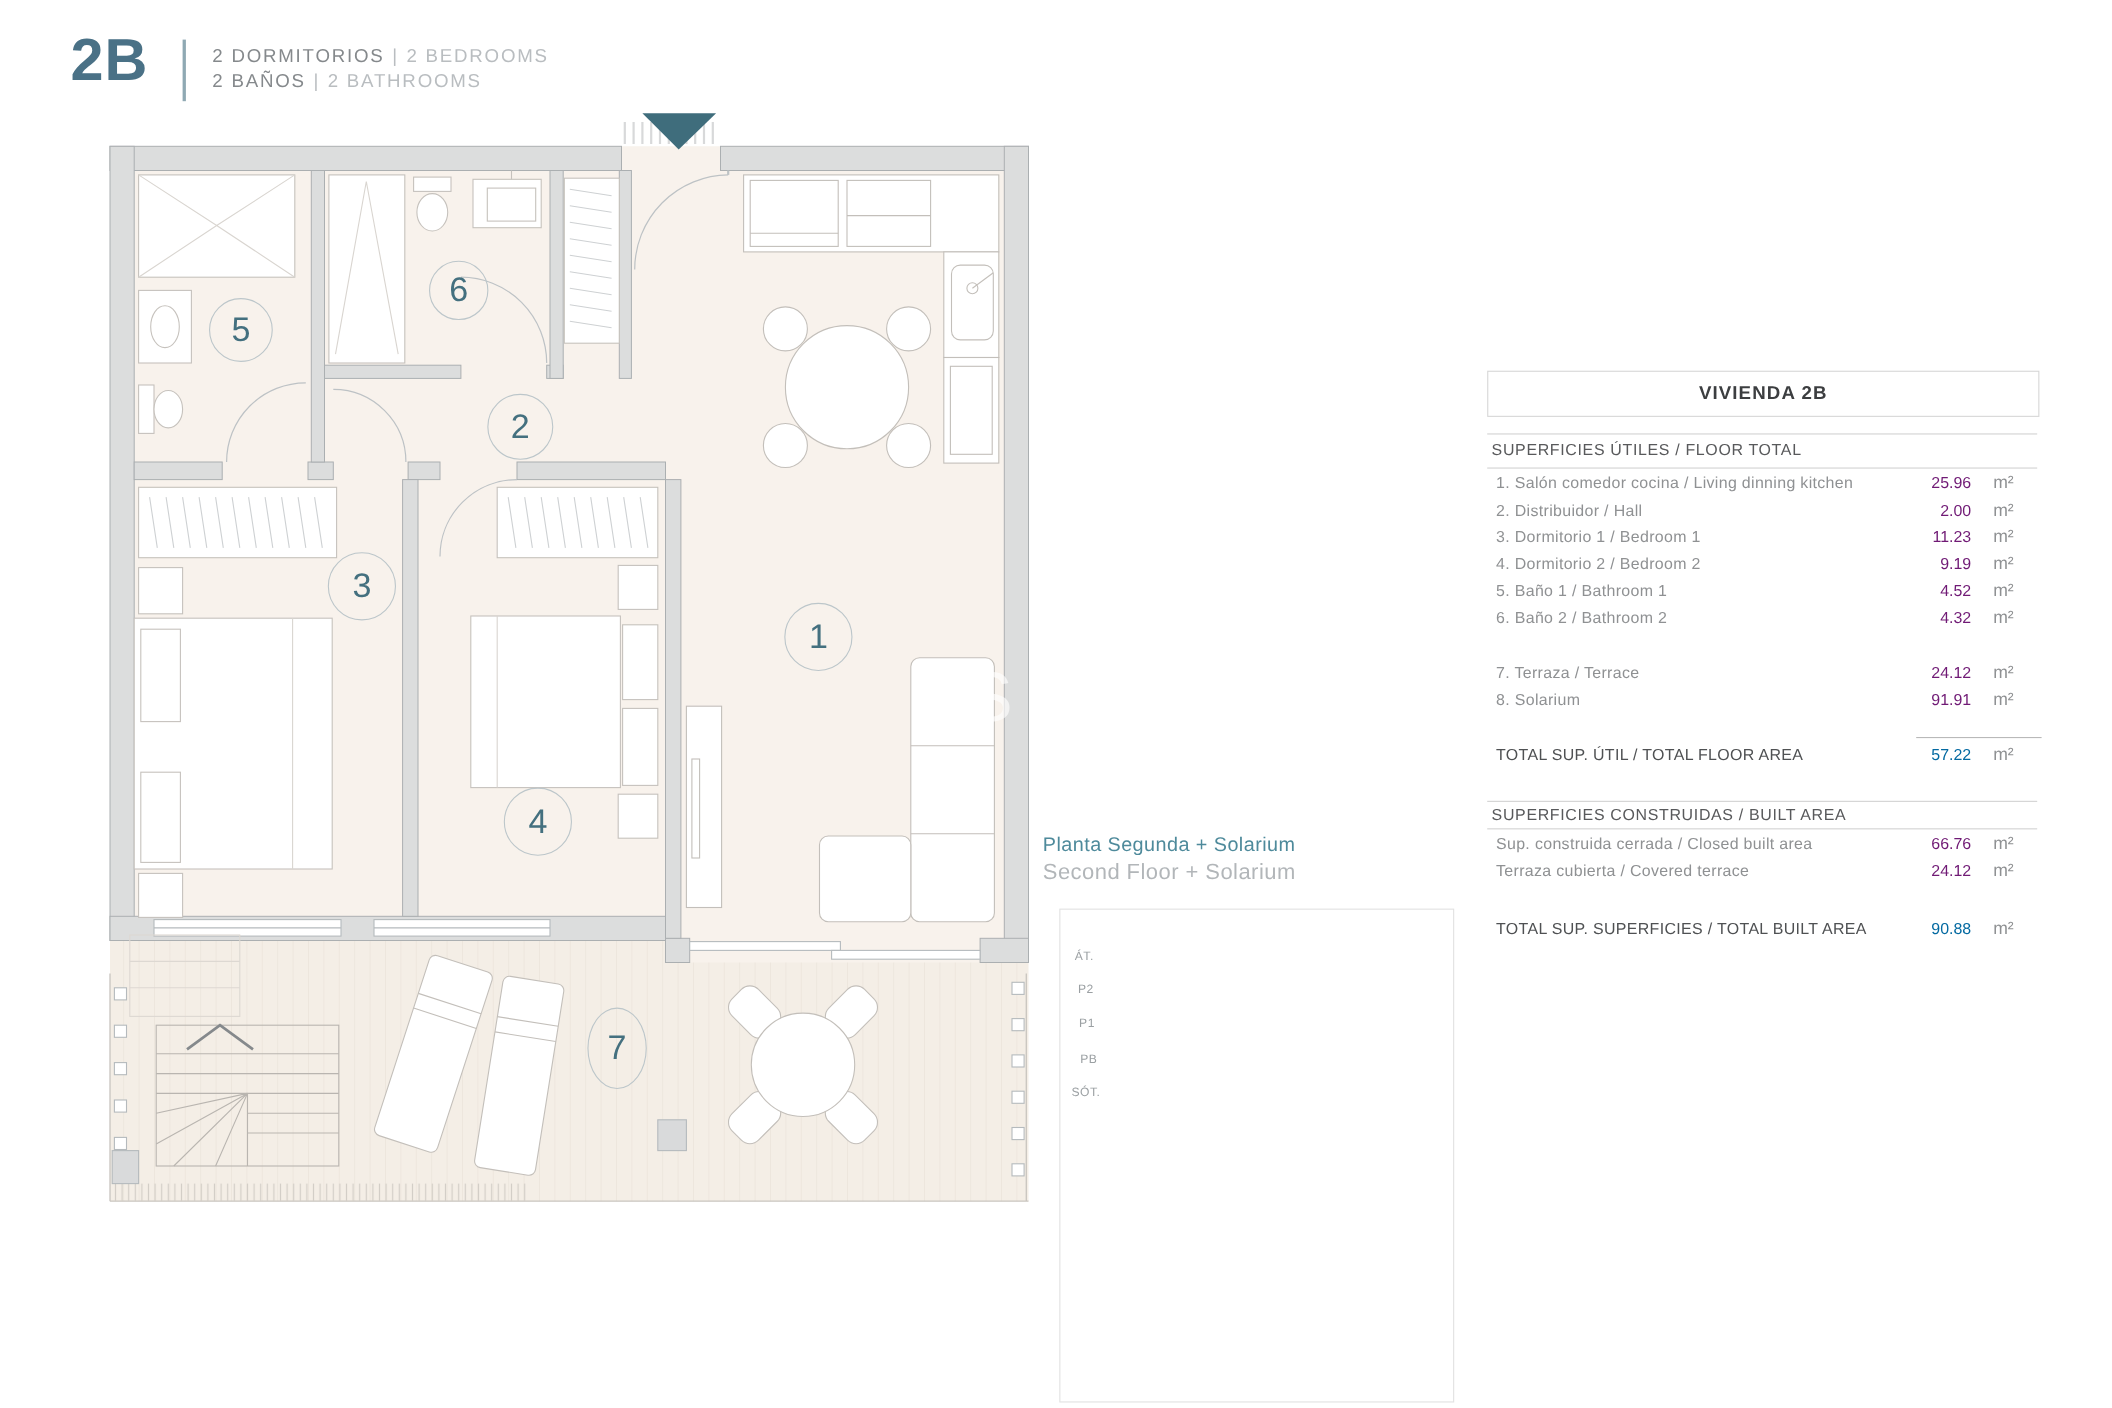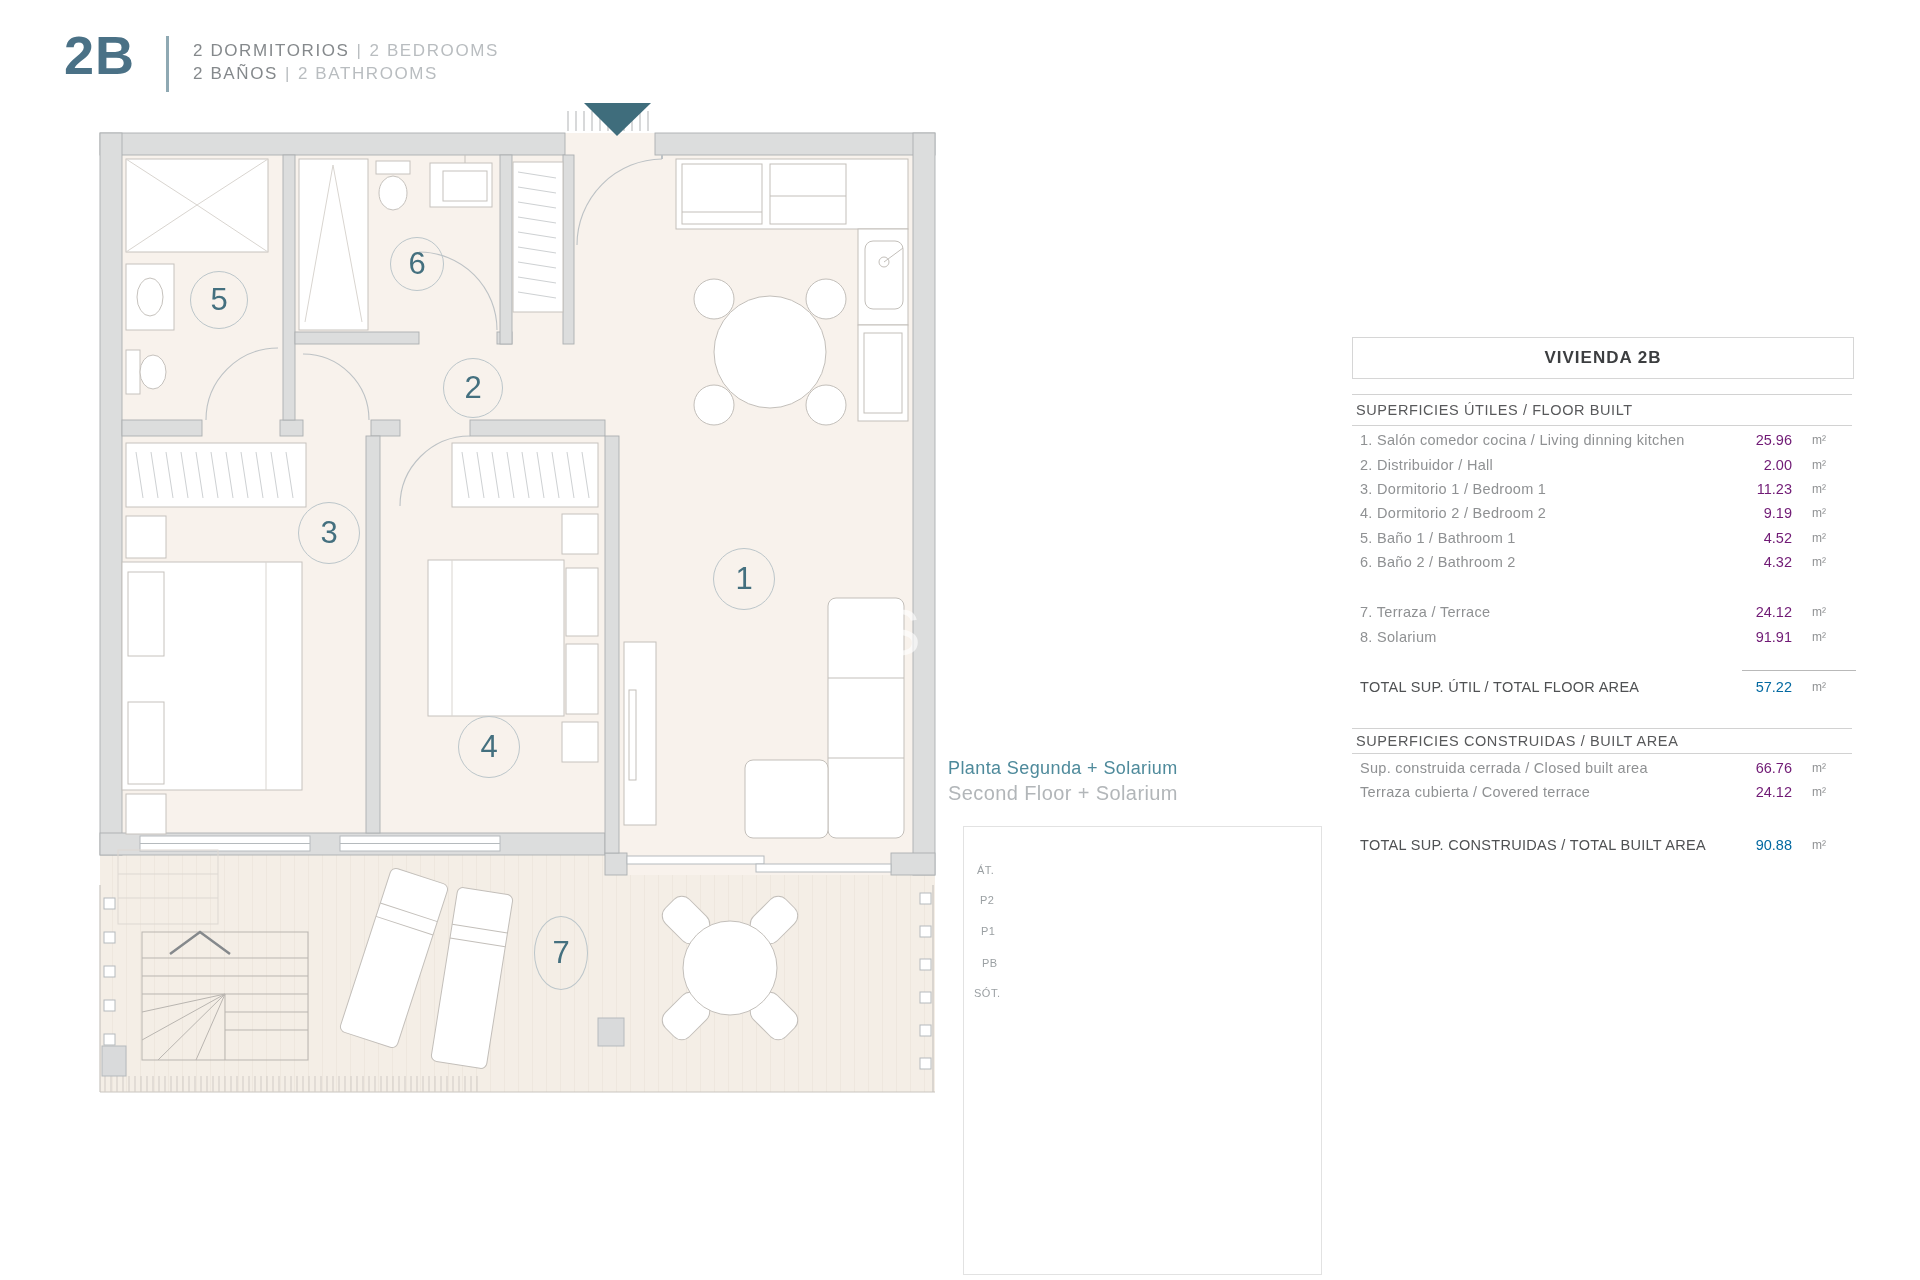--- a/index.html
+++ b/index.html
@@ -39,21 +39,21 @@
   .tbl-sec{
     left:1352px;width:500px;border-top:1px solid #d2d2d2;border-bottom:1px solid #d2d2d2;
     font-size:14.5px;color:#58595b;letter-spacing:.6px;
     display:flex;align-items:center;padding-left:4px;box-sizing:border-box;
   }
   .tbl-sec1{top:394px;height:32px;}
   .tbl-sec2{top:728px;height:26px;}
   .tbl-row{left:1352px;width:500px;height:24px;font-size:14.5px;}
   .tbl-row .lbl{position:absolute;left:8px;top:0;line-height:24px;color:#8f9193;letter-spacing:.3px;white-space:nowrap;}
   .tbl-row .val{position:absolute;right:60px;top:0;line-height:24px;color:#701a75;}
-  .tbl-row .unit{position:absolute;left:460px;top:0;line-height:24px;font-size:12px;color:#8f9193;}
+  .tbl-row .unit{position:absolute;left:460px;top:0;line-height:24px;font-size:16px;color:#8f9193;}
   .tbl-total .lbl{color:#4f5153;}
   .tbl-total .val{color:#0369a1;}
   .total-line{left:1742px;top:670px;width:114px;border-top:1px solid #b9b9b9;height:0;}
 </style>
 </head>
 <body>
 
 <svg class="abs" style="left:0;top:0" width="1920" height="1280" viewBox="0 0 1920 1280">
   <defs>
     <pattern id="deck" width="14" height="12" patternUnits="userSpaceOnUse">
@@ -328,21 +328,21 @@
 <div class="abs mini-box"></div>
 
 <div class="abs elev-label" style="left:977px;top:864px;">ÁT.</div>
 <div class="abs elev-label" style="left:980px;top:894px;">P2</div>
 <div class="abs elev-label" style="left:981px;top:925px;">P1</div>
 <div class="abs elev-label" style="left:982px;top:957px;">PB</div>
 <div class="abs elev-label" style="left:974px;top:987px;">SÓT.</div>
 
 <div class="abs tbl-title-box">VIVIENDA 2B</div>
 
-<div class="abs tbl-sec tbl-sec1">SUPERFICIES ÚTILES / FLOOR BUILT</div>
+<div class="abs tbl-sec tbl-sec1">SUPERFICIES ÚTILES / FLOOR TOTAL</div>
 
 <div class="abs tbl-row" style="top:428px;">
   <span class="lbl">1. Salón comedor cocina / Living dinning kitchen</span>
   <span class="val">25.96</span>
   <span class="unit">m²</span>
 </div>
 <div class="abs tbl-row" style="top:453px;">
   <span class="lbl">2. Distribuidor / Hall</span>
   <span class="val">2.00</span>
   <span class="unit">m²</span>
@@ -393,16 +393,16 @@
   <span class="val">66.76</span>
   <span class="unit">m²</span>
 </div>
 <div class="abs tbl-row" style="top:780px;">
   <span class="lbl">Terraza cubierta / Covered terrace</span>
   <span class="val">24.12</span>
   <span class="unit">m²</span>
 </div>
 
 <div class="abs tbl-row tbl-total" style="top:833px;">
-  <span class="lbl">TOTAL SUP. CONSTRUIDAS /  TOTAL BUILT AREA</span>
+  <span class="lbl">TOTAL SUP. SUPERFICIES /  TOTAL BUILT AREA</span>
   <span class="val">90.88</span>
   <span class="unit">m²</span>
 </div>
 
 </body></html>

